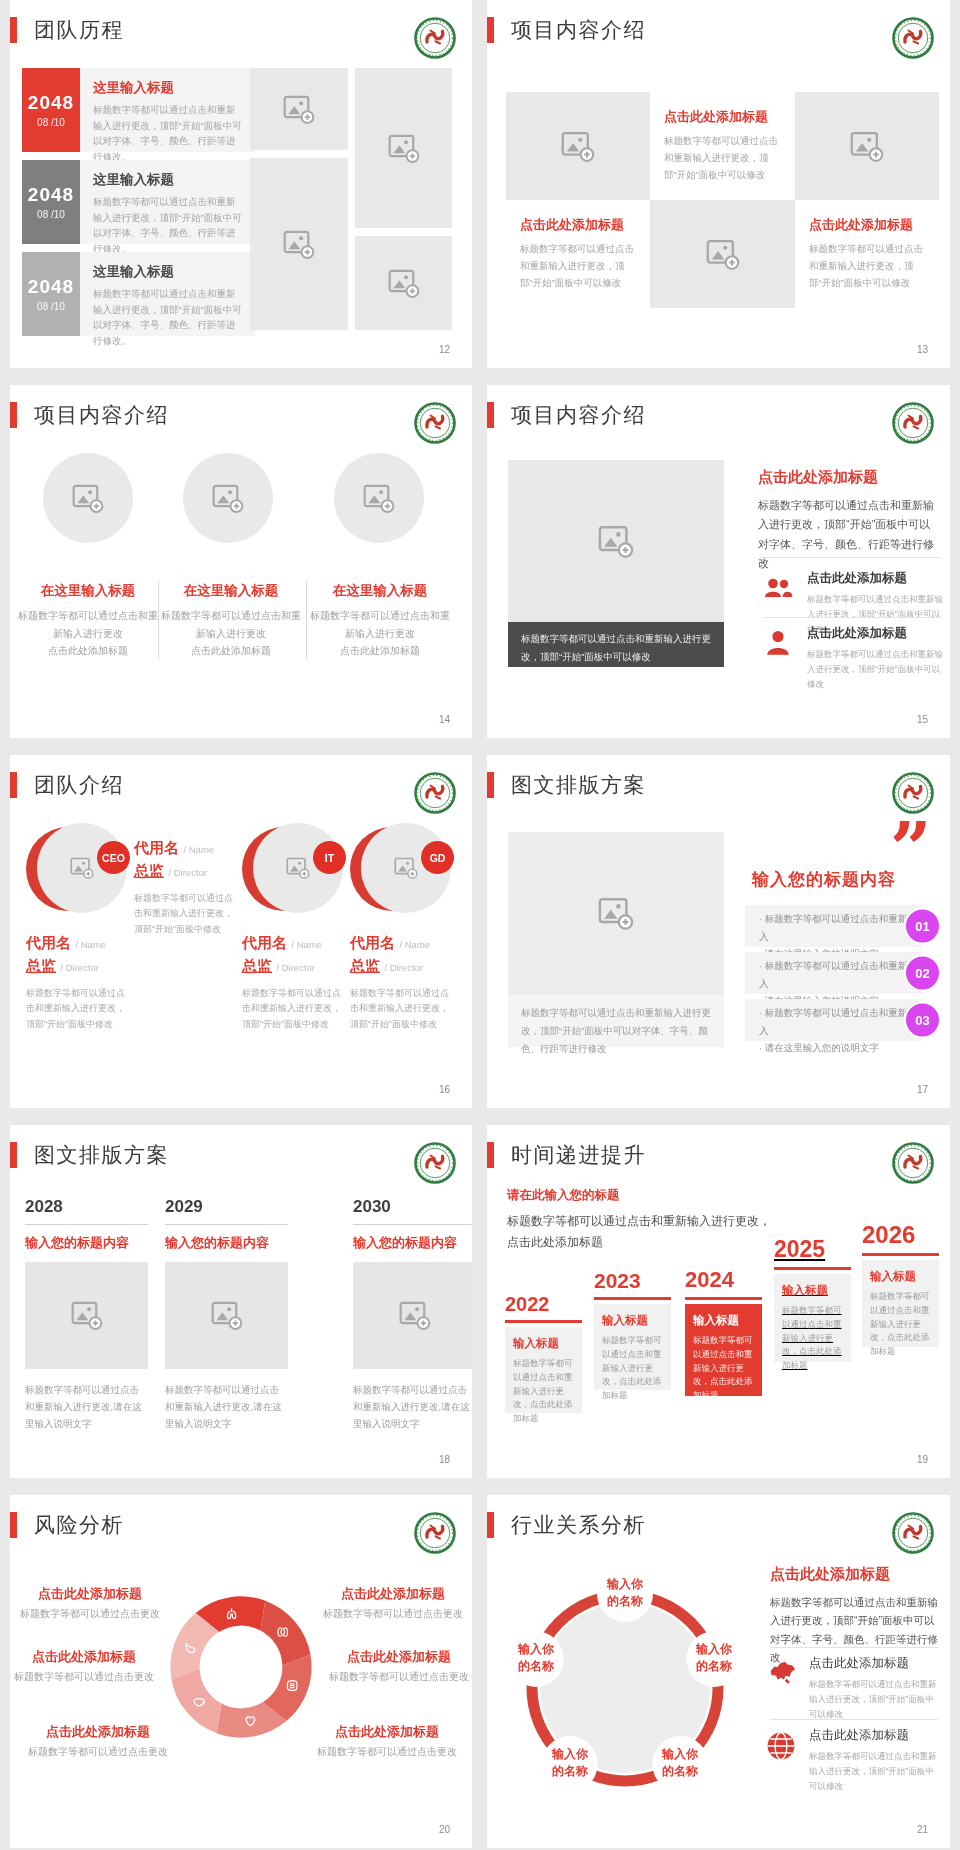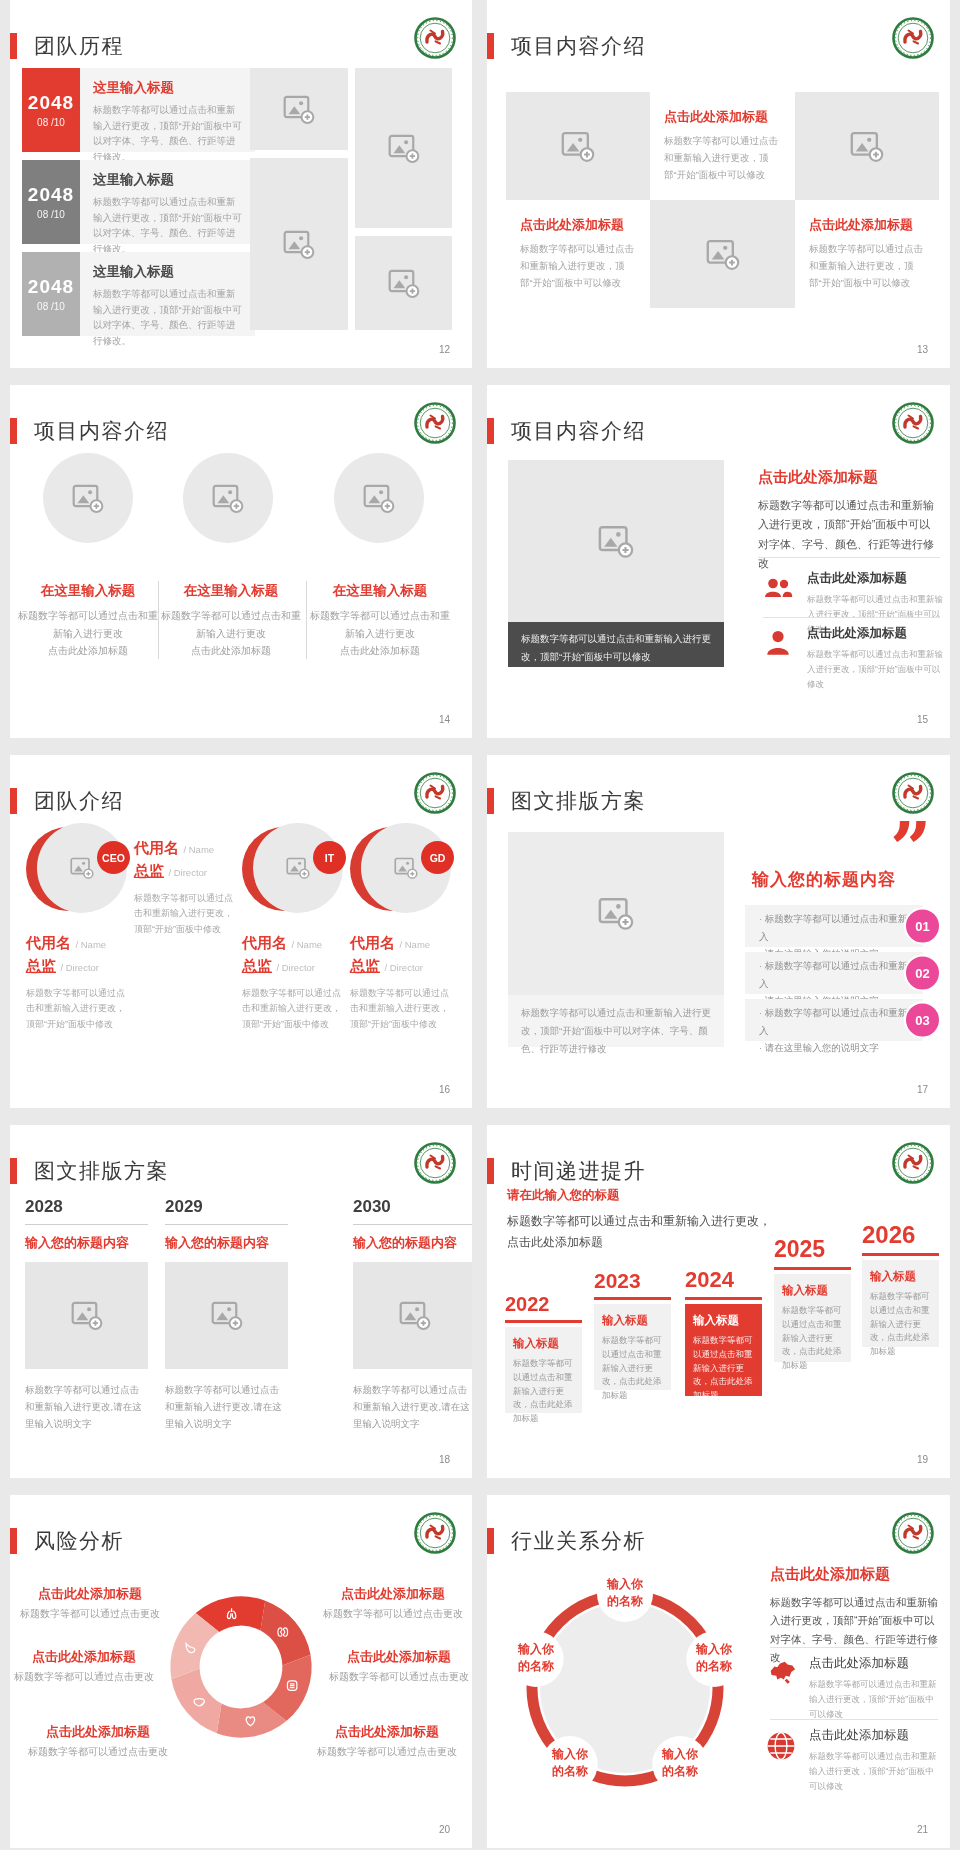--- a/index.html
+++ b/index.html
@@ -1,19 +1,19 @@
 <!DOCTYPE html>
 <html><head>
 <meta charset="utf-8">
 <style>
   html,body{margin:0;padding:0;}
   body{width:960px;background:#e9e9e9;font-family:"Liberation Sans","DejaVu Sans",sans-serif;}
   .board{width:960px;display:grid;grid-template-columns:462px 463px;grid-template-rows:368px 353px 353px 353px 353px;column-gap:15px;row-gap:17px;padding-left:10px;box-sizing:border-box;}
   .slide{position:relative;background:#fff;overflow:hidden;}
-  .shead{position:absolute;top:32px;left:0;display:flex;align-items:center;}
+  .shead{position:absolute;top:16px;left:0;display:flex;align-items:center;}
   .sbar{width:7px;height:26px;background:#e23c31;display:inline-block;}
   .stitle{margin-left:17px;font-size:21px;color:#3b3b3b;letter-spacing:1.5px;}
   .slogo{position:absolute;top:16px;right:15px;width:44px;height:44px;}
   .slogo svg{width:100%;height:100%;}
   .pagenum{position:absolute;right:22px;bottom:13px;font-size:10px;color:#8a8a8a;}
   .abs{position:absolute;}
   .phbox{background:#e8e8e8;display:flex;align-items:center;justify-content:center;}
   .phicon{display:inline-block;}
   .red{color:#e23c31;}
   
@@ -49,21 +49,21 @@
   .badge{position:absolute;left:71px;top:18px;width:33px;height:33px;border-radius:50%;background:#e02f24;color:#fff;font-size:10.5px;font-weight:bold;display:flex;align-items:center;justify-content:center;}
   .m-name{font-size:15px;font-weight:bold;color:#e23c31;}
   .m-suf{font-size:9.5px;color:#bdbdbd;font-weight:normal;}
   .m-role{font-size:15px;font-weight:bold;color:#e23c31;text-decoration:underline;}
   .m-body{font-size:9px;color:#a8a8a8;line-height:1.7;margin-top:10px;}
   
   .quote{font-family:"DejaVu Serif",serif;font-size:72px;font-weight:bold;color:#e23c31;line-height:.6;}
   .box17{background:#f3f3f3;position:absolute;width:178px;height:42px;padding:5px 0 0 14px;box-sizing:border-box;}
   .box17 .bl{font-size:9.5px;color:#8f8f8f;line-height:1.85;}
   .box17 .bl::before{content:"·  ";color:#9a9a9a;}
-  .numc{position:absolute;left:159px;top:50%;transform:translateY(-50%);width:33px;height:33px;border-radius:50%;background:#ec4899;color:#fff;font-weight:bold;font-size:13px;display:flex;align-items:center;justify-content:center;border:2px solid #fff;}
+  .numc{position:absolute;left:159px;top:50%;transform:translateY(-50%);width:33px;height:33px;border-radius:50%;background:#d946ef;color:#fff;font-weight:bold;font-size:13px;display:flex;align-items:center;justify-content:center;border:2px solid #fff;}
   
   .col18{position:absolute;width:123px;top:72px;}
   .y18{font-size:17px;font-weight:bold;color:#3f3f3f;padding-bottom:7px;border-bottom:1px solid #cfcfcf;}
   .sub18{font-size:13px;font-weight:bold;color:#e23c31;margin-top:9px;}
   .b18{font-size:9.5px;color:#9c9c9c;line-height:1.8;margin-top:12px;}
   
   .step{position:absolute;width:77px;}
   .s-year{font-weight:bold;color:#e23c31;padding-bottom:4px;border-bottom:3px solid #e23c31;}
   .s-box{background:#f1f1f1;padding:9px 8px;box-sizing:border-box;margin-top:4px;}
   .s-box .h{font-size:11.5px;font-weight:bold;color:#e23c31;}
@@ -561,21 +561,21 @@
         <div class="b">标题数字等都可以通过点击和重新输入进行更改，点击此处添加标题</div>
       </div>
     </div>
     <div class="step" style="left:198px;top:126px;">
       <div class="s-year" style="font-size:22px;margin-top:16px;">2024</div>
       <div class="s-box hl" style="height:92px;">
         <div class="h">输入标题</div>
         <div class="b">标题数字等都可以通过点击和重新输入进行更改，点击此处添加标题</div>
       </div>
     </div>
-    <div class="step" style="left:287px;top:111px;">
+    <div class="step" style="left:287px;top:111px;text-decoration:underline;">
       <div class="s-year" style="font-size:23px;">2025</div>
       <div class="s-box" style="height:88px;">
         <div class="h">输入标题</div>
         <div class="b">标题数字等都可以通过点击和重新输入进行更改，点击此处添加标题</div>
       </div>
     </div>
     <div class="step" style="left:375px;top:96px;">
       <div class="s-year" style="font-size:24px;">2026</div>
       <div class="s-box" style="height:87px;">
         <div class="h">输入标题</div>

